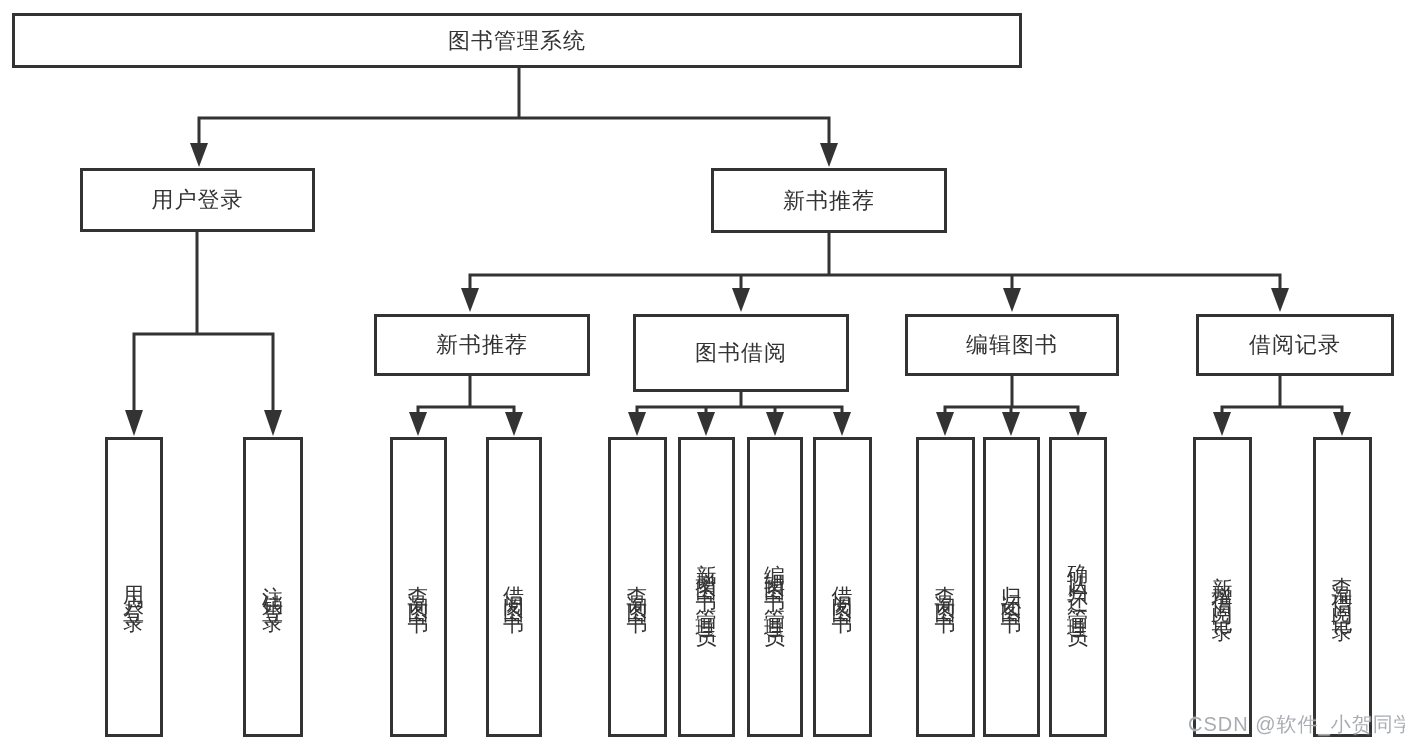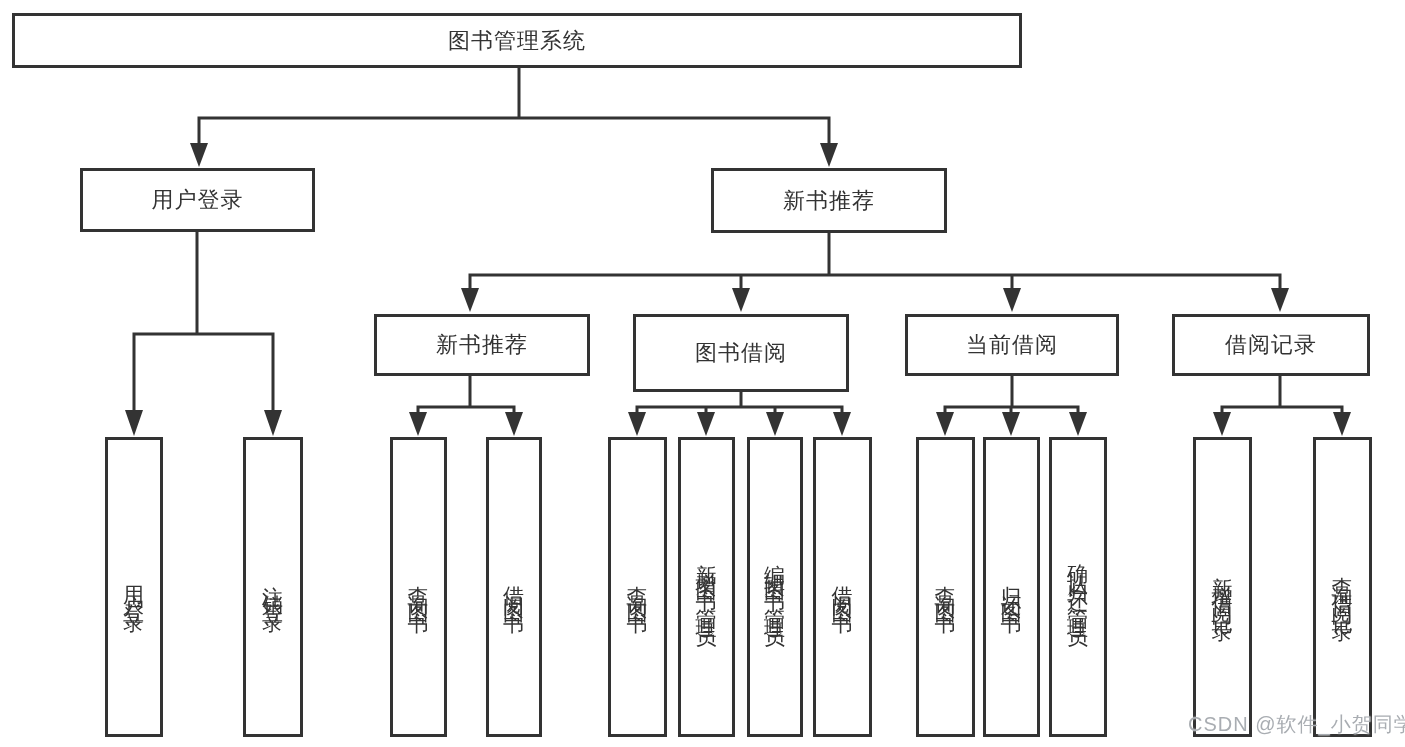--- a/index.html
+++ b/index.html
@@ -127,23 +127,23 @@
     <span>新书推荐</span>
   </div>
 
   <div class="box" style="left:374px;top:314px;width:216px;height:62px">
     <span>新书推荐</span>
   </div>
   <div class="box" style="left:633px;top:314px;width:216px;height:78px">
     <span>图书借阅</span>
   </div>
   <div class="box" style="left:905px;top:314px;width:214px;height:62px">
-    <span>当前借阅</span>
+    <span>编辑图书</span>
   </div>
-  <div class="box" style="left:1172px;top:314px;width:198px;height:62px">
+  <div class="box" style="left:1196px;top:314px;width:198px;height:62px">
     <span>借阅记录</span>
   </div>
 
   <div class="box leaf" style="left:105px;top:437px;width:58px;height:300px">
     <span>用户登录</span>
   </div>
   <div class="box leaf" style="left:243px;top:437px;width:60px;height:300px">
     <span>注销登录</span>
   </div>
 

